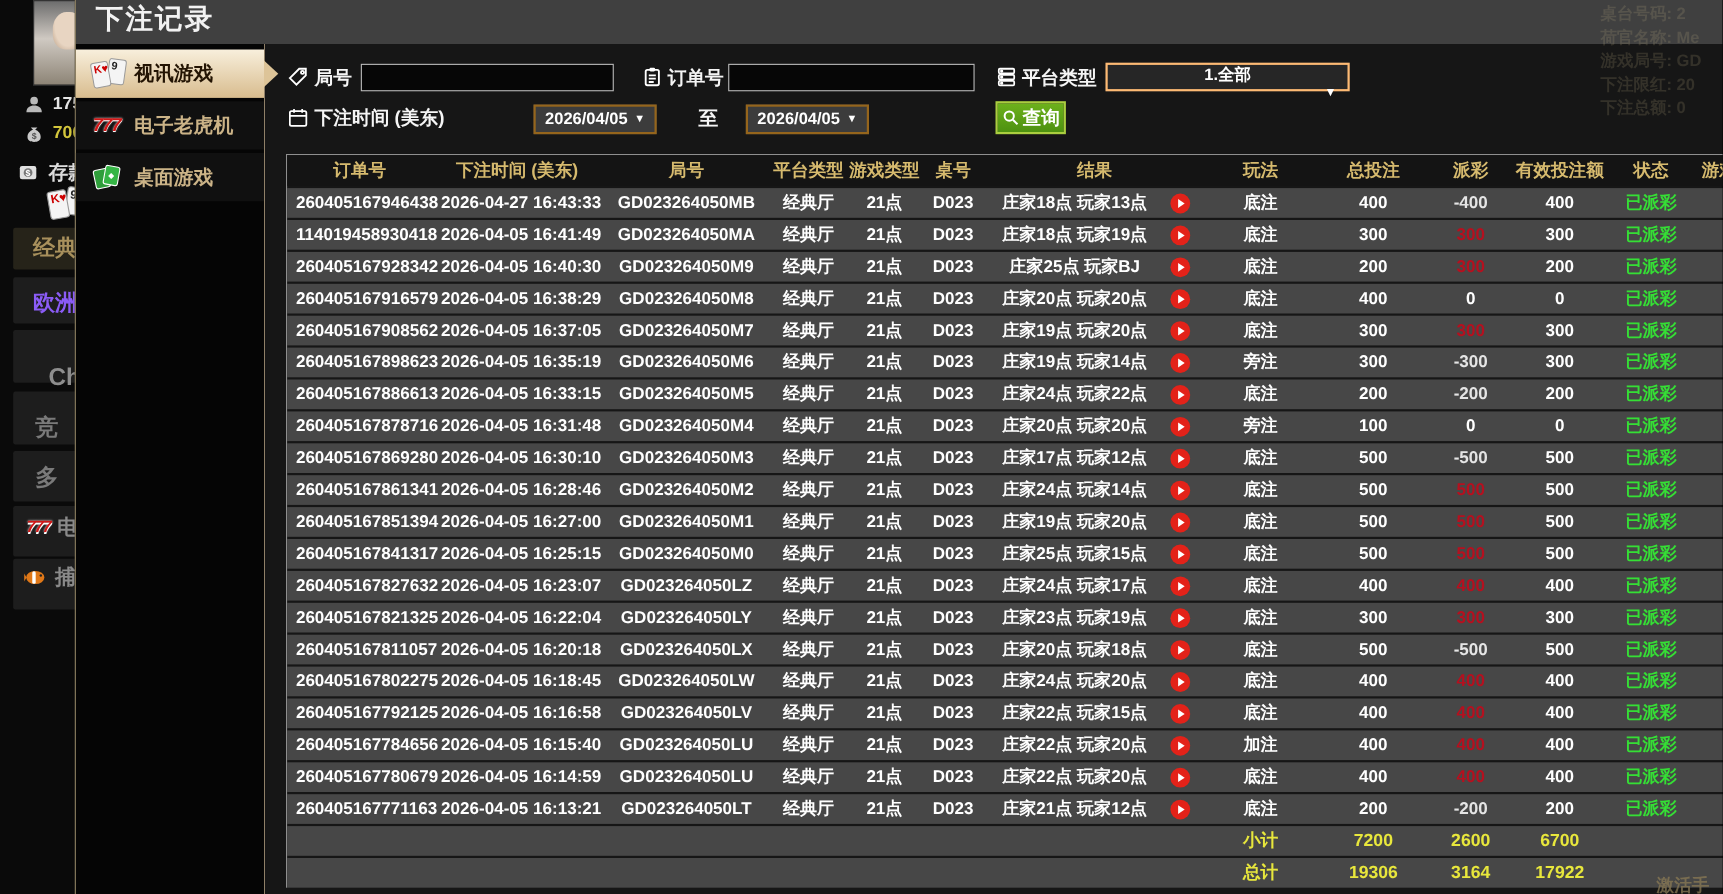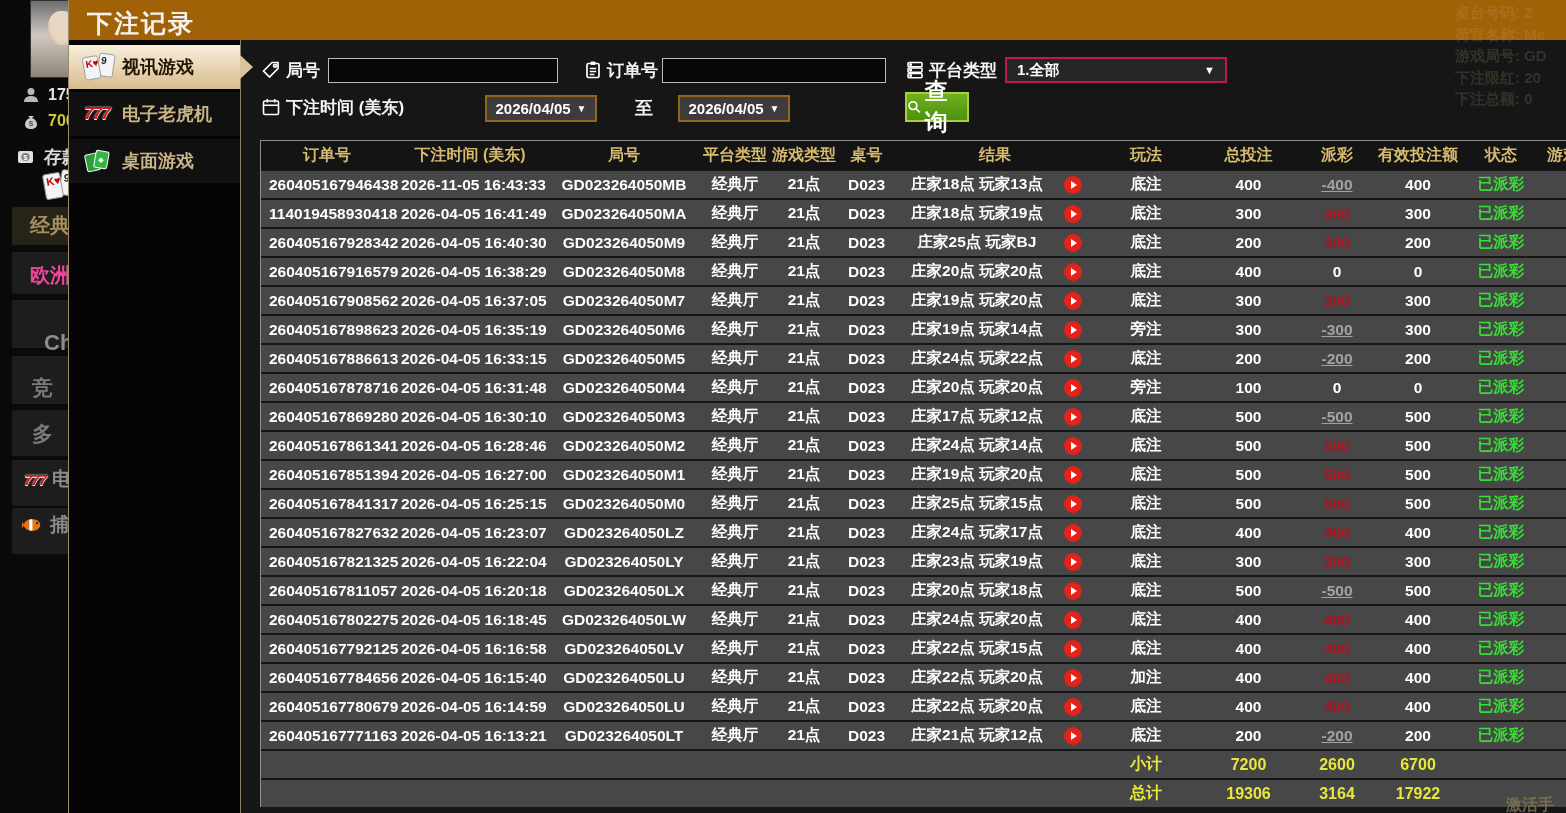--- a/index.html
+++ b/index.html
@@ -28,21 +28,21 @@
 
   
   .faint-info { position:absolute; left:1455px; top:2px; color:#cdbd8d; opacity:.16;
     font-size:15px; font-weight:700; line-height:21.5px; z-index:40; pointer-events:none; white-space:nowrap;}
   .watermark { position:absolute; left:1506px; top:795px; color:#8a7a55; opacity:.75;
     font-size:16px; font-weight:700; z-index:60; pointer-events:none; }
 
   
   .modal { position:absolute; left:68px; top:0; width:1498px; height:813px;
     background:#151515; border-left:1px solid #9c8c6a; z-index:10; }
-  .modal-title-bar { height:40px; background:#a16207; display:flex; align-items:flex-end;
+  .modal-title-bar { height:40px; background:#404040; display:flex; align-items:flex-start;
     padding-left:18px; }
   .modal-title { color:#f2f2f2; font-size:25px; font-weight:700; letter-spacing:2px; }
   .modal-body { position:absolute; left:0; top:40px; right:0; bottom:0; display:flex; }
 
   
   .side-menu { width:172px; background:#050505; border-right:1px solid #8f8068;
     padding-top:5px; flex:none; }
   .menu-item { height:44px; margin-bottom:3px; background:#101010; display:flex;
     align-items:center; gap:10px; padding-left:13px; color:#cbb387; font-size:18px;
     font-weight:700; position:relative; cursor:pointer; white-space:nowrap; }
@@ -51,52 +51,52 @@
     transform:translateY(-50%); border-left:13px solid #ddc498;
     border-top:12px solid transparent; border-bottom:12px solid transparent; z-index:5; }
   .mi-ic { width:30px; height:30px; flex:none; display:flex; align-items:center; justify-content:center; }
 
   
   .content { flex:1; position:relative; background:#161616; overflow:visible; }
   .f-label { position:absolute; color:#f5f5f5; font-size:17px; font-weight:700; white-space:nowrap; }
   .f-icon { position:absolute; width:20px; height:20px; }
   .f-input { position:absolute; height:25px; background:#060606; border:1px solid #bdbdbd;
     color:#eee; font-size:14px; padding:0 6px; }
-  .f-select { position:absolute; height:26px; background:#262626; border:2px solid #be185d;
+  .f-select { position:absolute; height:26px; background:#262626; border:2px solid #fdba74;
     color:#fff; font-size:15px; font-weight:700; display:flex; align-items:center;
-    padding:0 10px; cursor:pointer; }
+    padding:0 10px; cursor:pointer;flex-direction:column; }
   .f-select .arr { margin-left:auto; font-size:11px; color:#fff; }
   .f-date { position:absolute; width:112px; height:27px; background:#3c3c3c;
     border:2px solid #95651c; color:#fff; font-size:15px; font-weight:700;
     display:flex; align-items:center; justify-content:center; gap:6px; cursor:pointer; }
   .f-date .arr { font-size:10px; }
   .btn-query { position:absolute; width:64px; height:30px;
     background:linear-gradient(180deg,#6db11c,#4d9110); border:2px solid #aace3f;
-    color:#fff; font-size:23px; font-weight:700; display:flex; align-items:center;
+    color:#fff; font-size:17px; font-weight:700; display:flex; align-items:center;
     justify-content:center; gap:3px; cursor:pointer; }
 
   
   :root { --cols:132px 154px 154px 68px 70px 55px 202px 100px 105px 72px 90px 76px 82px; }
   .bet-table { position:absolute; left:19px; top:100px; width:1360px;
     border-top:1px solid #8f8f8f; border-left:1px solid #8f8f8f; }
   .t-head { display:grid; grid-template-columns:var(--cols); height:28px;
     background:#141414; color:#d6ba6e; font-size:16px; font-weight:700; align-items:center; }
   .t-row { display:grid; grid-template-columns:var(--cols); height:27px; margin-top:2px;
     background:#474747; color:#fff; font-size:15.5px; font-weight:700; align-items:center; }
   .t-sum { display:grid; grid-template-columns:var(--cols); height:27px; margin-top:2px;
     background:#474747; color:#e8e73c; font-size:16px; font-weight:700; align-items:center; }
   .cell { text-align:center; overflow:visible; white-space:nowrap; }
   .cell.al { text-align:left; padding-left:8px; }
   .cell.res { position:relative; padding-right:36px; }
   .play { position:absolute; right:14px; top:50%; transform:translateY(-50%);
     width:18px; height:18px; border-radius:50%; background:#e32219; cursor:pointer; }
   .play::before { content:''; position:absolute; left:7px; top:5px; width:0; height:0;
     border-left:6px solid #fff; border-top:4px solid transparent; border-bottom:4px solid transparent; }
   .pay-pos { color:#b5101f; }
-  .pay-neg { color:#a3a3a3;text-decoration:underline; }
+  .pay-neg { color:#e5e5e5; }
   .pay-zero { color:#fff; }
   .st-ok { color:#35df35; }
 
   svg { display:block; }
 </style>
 </head>
 <body>
 
 <div class="bg-layer">
   <div class="bg-avatar">
@@ -139,21 +139,21 @@
       <span class="c1">K♥</span>
         <span class="c2">9</span>
     </span>
     <span style="color:#8f8f8f; font-size:18px;">视</span>
   </div>
   <div class="bg-strip" style="top:207px; height:38px; background:#262319;"></div>
   <div class="bg-row" style="top:212px; left:30px; color:#a8905c; font-size:20px;">
       <span>经典</span>
     </div>
   <div class="bg-strip" style="top:252px; height:42px;"></div>
-  <div class="bg-row" style="top:262px; left:30px; color:#ec4899; font-size:20px;">
+  <div class="bg-row" style="top:262px; left:30px; color:#8b5cf6; font-size:20px;">
       <span>欧洲</span>
     </div>
   <div class="bg-strip" style="top:300px; height:48px;"></div>
   <div class="bg-row" style="top:318px; left:44px; color:#8e8e8e; font-size:22px;margin-top:12px;">
       <span>Cho</span>
       <span style="font-size:11px; position:relative; top:-8px; color:#777;">新</span>
     </div>
   <div class="bg-strip" style="top:356px; height:48px;"></div>
   <div class="bg-row" style="top:374px; left:32px; color:#7a7a7a; font-size:21px;">
       <span>竞</span>
@@ -297,21 +297,21 @@
             <div class="cell">玩法</div>
             <div class="cell">总投注</div>
             <div class="cell">派彩</div>
             <div class="cell">有效投注额</div>
             <div class="cell">状态</div>
             <div class="cell al">游戏</div>
           </div>
         <div>
             <div class="t-row">
               <div class="cell al">260405167946438</div>
-              <div class="cell al">2026-11-05 16:43:33</div>
+              <div class="cell al">2026-04-27 16:43:33</div>
               <div class="cell">GD023264050MB</div>
               <div class="cell">经典厅</div>
               <div class="cell">21点</div>
               <div class="cell">D023</div>
               <div class="cell res"><span>庄家18点 玩家13点</span><span class="play"></span></div>
               <div class="cell">底注</div>
               <div class="cell">400</div>
               <div class="cell pay-neg">-400</div>
               <div class="cell">400</div>
               <div class="cell st-ok">已派彩</div>

